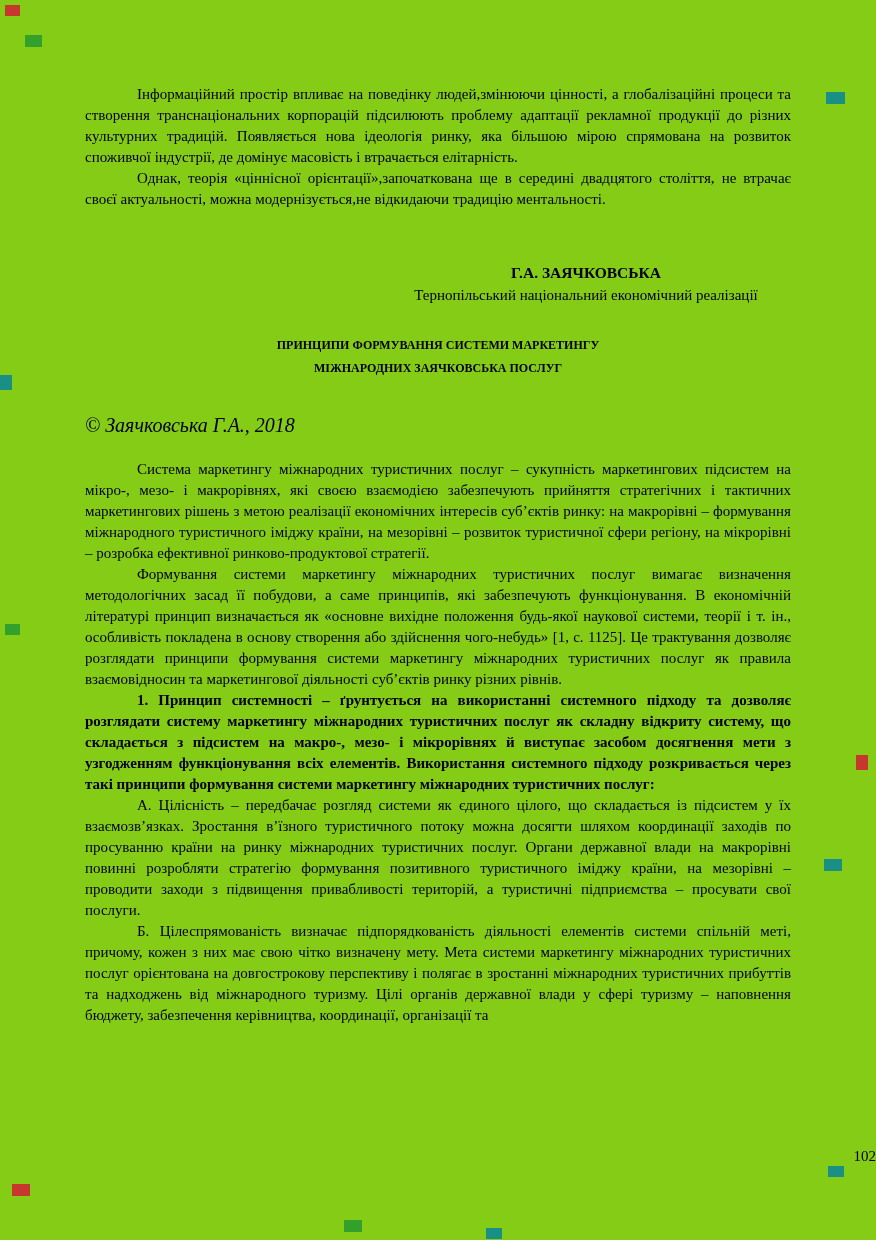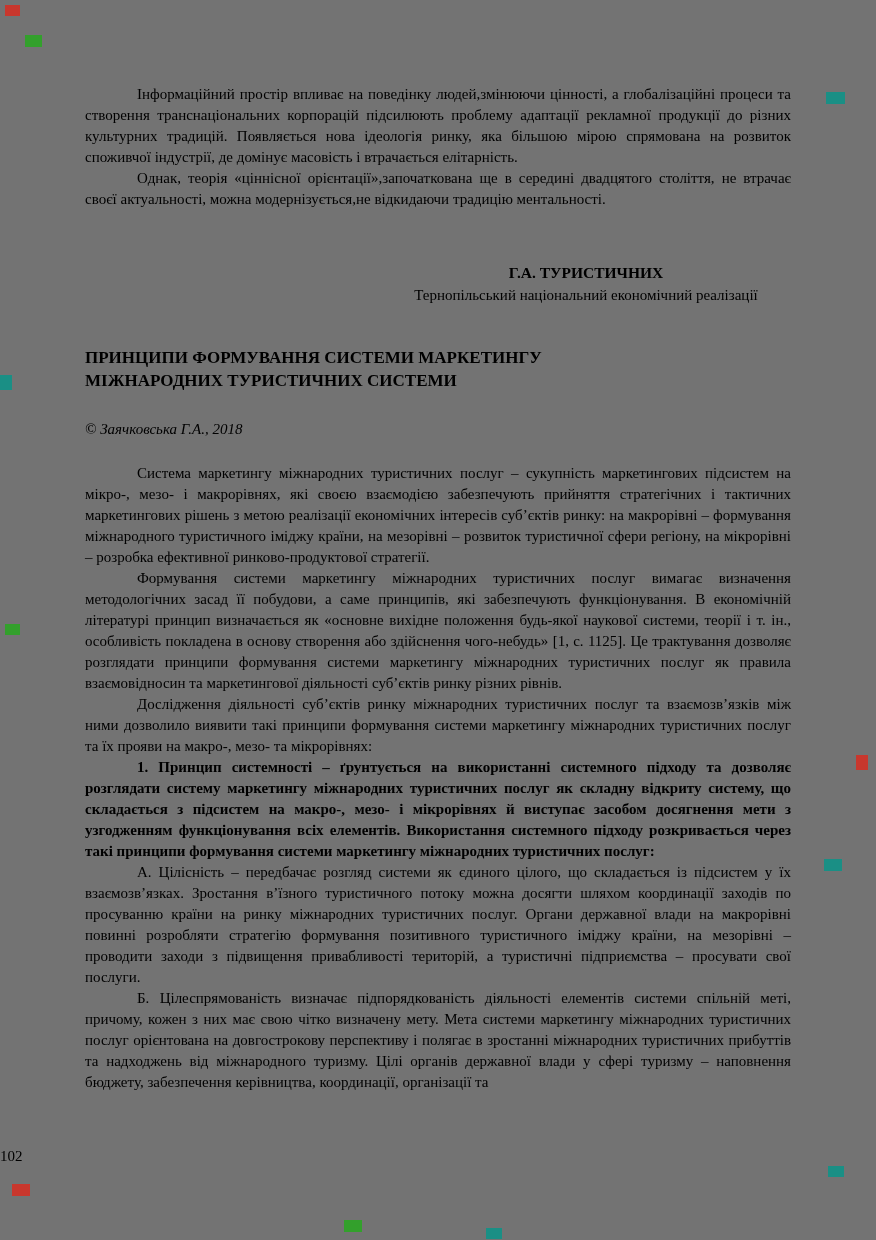--- a/index.html
+++ b/index.html
@@ -6,21 +6,21 @@
   html, body { background: #ffffff; }
   body {
     width: 876px; height: 1240px;
     position: relative;
     font-family: "Liberation Serif", "DejaVu Serif", serif;
     color: #000000;
     overflow: hidden;
   }
   .page {
     position: absolute; inset: 0;
-    background: #737373;
+    background: #84cc16;
     overflow: hidden;
   }
   .content {
     position: absolute;
     left: 85px; top: 84px;
     width: 706px;
   }
   p.para {
     font-size: 15px;
     line-height: 21px;
@@ -36,71 +36,70 @@
   .author-name {
     font-weight: bold;
     font-size: 15.5px;
     line-height: 22px;
   }
   .affiliation {
     font-size: 15px;
     line-height: 22px;
   }
   .title {
-    margin-top: 40px;
-    text-align: left;
+    margin-top: 28px;
+    text-align: center;
     font-weight: bold;
-    font-size: 17px;
+    font-size: 12px;
     line-height: 23px;
   }
   .copyright {
-    margin-top: 27px;
+    margin-top: 35px;
     font-style: italic;
-    font-size: 15px;
+    font-size: 20px;
     line-height: 20px;
   }
   .body-text { margin-top: 24px; }
   .page-number {
     position: absolute;
     left: 0; top: 1148px;
     width: 100%;
-    text-align: left;
+    text-align: right;
     font-size: 15px;
   }
   .marker { position: absolute; }
 </style>
 </head>
 <body>
 
 <div class="page">
 
   <div class="content">
 
     <div>
       <p class="para">Інформаційний простір впливає на поведінку людей,змінюючи цінності, а глобалізаційні процеси та створення транснаціональних корпорацій підсилюють проблему адаптації рекламної продукції до різних культурних традицій. Появляється нова ідеологія ринку, яка більшою мірою спрямована на розвиток споживчої індустрії, де домінує масовість і втрачається елітарність.</p>
       <p class="para">Однак, теорія «ціннісної орієнтації»,започаткована ще в середині двадцятого століття, не втрачає своєї актуальності, можна модернізується,не відкидаючи традицію ментальності.</p>
     </div>
 
     <div class="author-block">
-      <div class="author-name">Г.А. ТУРИСТИЧНИХ</div>
+      <div class="author-name">Г.А. ЗАЯЧКОВСЬКА</div>
       <div class="affiliation">Тернопільський національний економічний реалізації</div>
     </div>
 
     <h1 class="title">
       <span>ПРИНЦИПИ ФОРМУВАННЯ СИСТЕМИ МАРКЕТИНГУ</span><br>
-      <span>МІЖНАРОДНИХ ТУРИСТИЧНИХ СИСТЕМИ</span>
+      <span>МІЖНАРОДНИХ ЗАЯЧКОВСЬКА ПОСЛУГ</span>
     </h1>
 
     <div class="copyright">© Заячковська Г.А., 2018</div>
 
     <div class="body-text">
 
     <p class="para">Система маркетингу міжнародних туристичних послуг – сукупність маркетингових підсистем на мікро-, мезо- і макрорівнях, які своєю взаємодією забезпечують прийняття стратегічних і тактичних маркетингових рішень з метою реалізації економічних інтересів суб’єктів ринку: на макрорівні – формування міжнародного туристичного іміджу країни, на мезорівні – розвиток туристичної сфери регіону, на мікрорівні – розробка ефективної ринково-продуктової стратегії.</p>
         <p class="para">Формування системи маркетингу міжнародних туристичних послуг вимагає визначення методологічних засад її побудови, а саме принципів, які забезпечують функціонування. В економічній літературі принцип визначається як «основне вихідне положення будь-якої наукової системи, теорії і т. ін., особливість покладена в основу створення або здійснення чого-небудь» [1, с. 1125]. Це трактування дозволяє розглядати принципи формування системи маркетингу міжнародних туристичних послуг як правила взаємовідносин та маркетингової діяльності суб’єктів ринку різних рівнів.</p>
-        <p class="para">Дослідження діяльності суб’єктів ринку міжнародних туристичних послуг та взаємозв’язків між ними дозволило виявити такі принципи формування системи маркетингу міжнародних туристичних послуг та їх прояви на макро-, мезо- та мікрорівнях:</p>
         <p class="para bold">1. Принцип системності – ґрунтується на використанні системного підходу та дозволяє розглядати систему маркетингу міжнародних туристичних послуг як складну відкриту систему, що складається з підсистем на макро-, мезо- і мікрорівнях й виступає засобом досягнення мети з узгодженням функціонування всіх елементів. Використання системного підходу розкривається через такі принципи формування системи маркетингу міжнародних туристичних послуг:</p>
         <p class="para">А. Цілісність – передбачає розгляд системи як єдиного цілого, що складається із підсистем у їх взаємозв’язках. Зростання в’їзного туристичного потоку можна досягти шляхом координації заходів по просуванню країни на ринку міжнародних туристичних послуг. Органи державної влади на макрорівні повинні розробляти стратегію формування позитивного туристичного іміджу країни, на мезорівні – проводити заходи з підвищення привабливості територій, а туристичні підприємства – просувати свої послуги.</p>
         <p class="para">Б. Цілеспрямованість визначає підпорядкованість діяльності елементів системи спільній меті, причому, кожен з них має свою чітко визначену мету. Мета системи маркетингу міжнародних туристичних послуг орієнтована на довгострокову перспективу і полягає в зростанні міжнародних туристичних прибуттів та надходжень від міжнародного туризму. Цілі органів державної влади у сфері туризму – наповнення бюджету, забезпечення керівництва, координації, організації та</p>
       </div>
 
   </div>
 
   <div class="page-number">102</div>
 
 <div class="marker" style="left: 5px; top: 5px; width: 15px; height: 11px; background: rgb(200, 55, 45);"></div>

